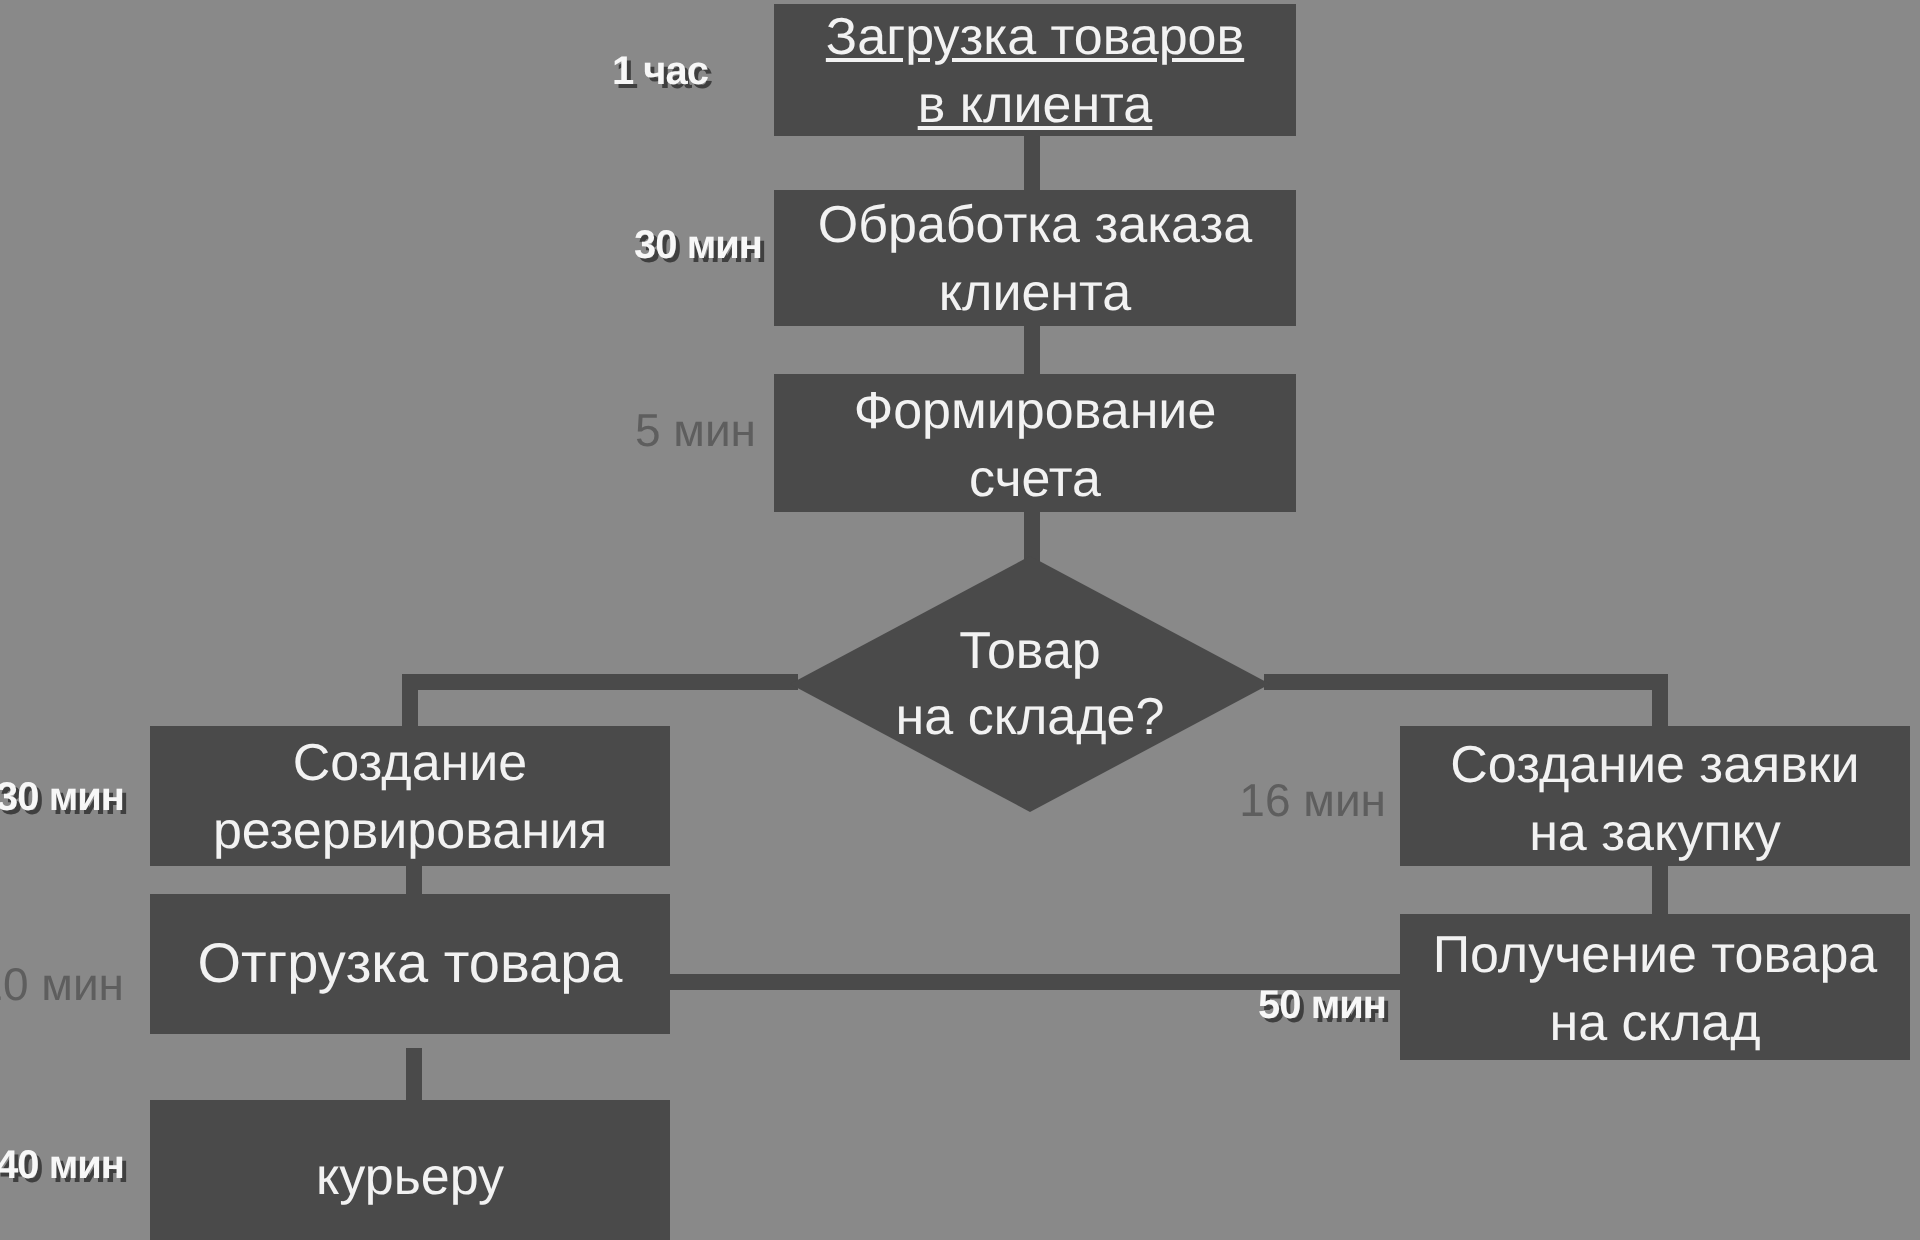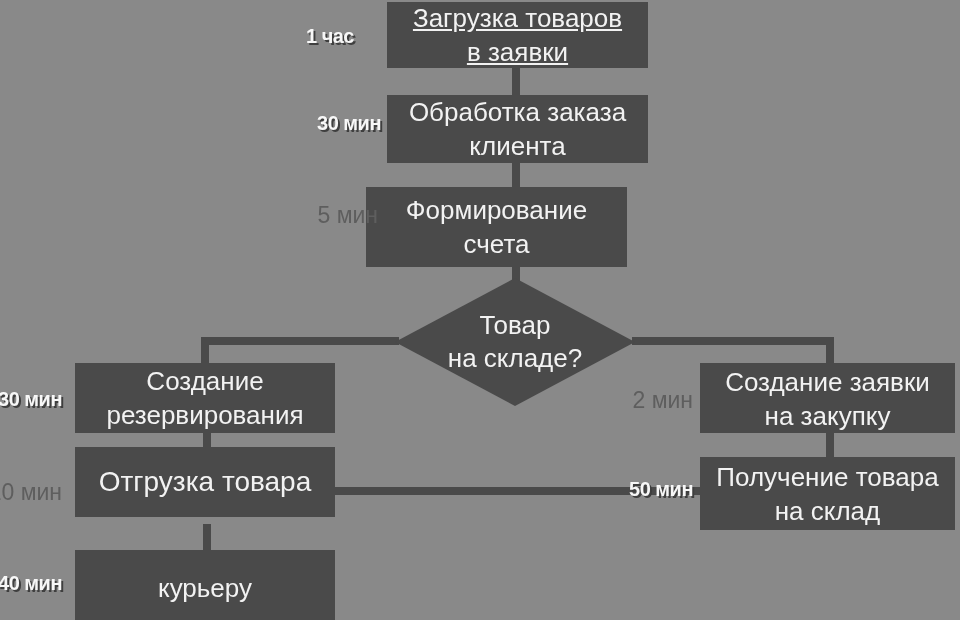--- a/index.html
+++ b/index.html
@@ -17,21 +17,21 @@
     color:#f2f2f2;
     display:flex;flex-direction:column;
     align-items:center;justify-content:center;
     text-align:center;
     font-size:26px;line-height:34px;
     z-index:2;
   }
   .nl{display:block;white-space:nowrap;}
   .box-load      {left:387px;top:2px;  width:261px;height:66px;text-decoration:underline;}
   .box-order     {left:387px;top:95px; width:261px;height:68px;align-items:center;}
-  .box-invoice   {left:366px;top:187px;width:261px;height:80px;}
+  .box-invoice   {left:387px;top:187px;width:261px;height:69px;}
   .box-reserve   {left:75px; top:363px;width:260px;height:70px;}
   .box-ship      {left:75px; top:447px;width:260px;height:70px;font-size:28px;}
   .box-courier   {left:75px; top:550px;width:260px;height:76px;}
   .box-request   {left:700px;top:363px;width:255px;height:70px;justify-content:flex-end;}
   .box-receive   {left:700px;top:457px;width:255px;height:73px;}
   
   .diamond{
     position:absolute;
     left:395px;top:278px;width:240px;height:128px;
     background:#4a4a4a;
@@ -63,42 +63,42 @@
     text-shadow:2px 2px 0 #3f3f3f;
   }
   .dim{font-size:23px;color:#5e5e5e;}
   .lbl-load   {right:606px;top:25px;}
   .lbl-order  {right:579px;top:112px;}
   .lbl-invoice{right:582px;top:202px;}
   .lbl-reserve{right:898px;top:388px;}
   .lbl-ship   {right:898px;top:479px;}
   .lbl-courier{right:898px;top:572px;}
   .lbl-request{right:267px;top:387px;}
-  .lbl-receive{right:267px;top:478px;text-align:center;}
+  .lbl-receive{right:267px;top:492px;text-align:center;}
 </style>
 </head>
 <body>
 
 <div class="canvas">
 
   <div class="conn c-main1"></div>
   <div class="conn c-main2"></div>
   <div class="conn c-main3"></div>
   <div class="conn c-left-h"></div>
   <div class="conn c-left-v1"></div>
   <div class="conn c-left-v2"></div>
   <div class="conn c-left-v3"></div>
   <div class="conn c-right-h"></div>
   <div class="conn c-right-v1"></div>
   <div class="conn c-right-v2"></div>
   <div class="conn c-cross"></div>
 
   <div class="node box-load">
     <span class="nl">Загрузка товаров</span>
-    <span class="nl">в заявки</span>
+    <span class="nl">в клиента</span>
   </div>
   <div class="node box-order">
     <span class="nl">Обработка заказа</span>
     <span class="nl">клиента</span>
   </div>
   <div class="node box-invoice">
     <span class="nl">Формирование</span>
     <span class="nl">счета</span>
   </div>
 
@@ -126,16 +126,16 @@
     <span class="nl">Получение товара</span>
     <span class="nl">на склад</span>
   </div>
 
   <div class="time strong lbl-load">1 час</div>
   <div class="time strong lbl-order">30 мин</div>
   <div class="time dim lbl-invoice">5 мин</div>
   <div class="time strong lbl-reserve">30 мин</div>
   <div class="time dim lbl-ship">10 мин</div>
   <div class="time strong lbl-courier">40 мин</div>
-  <div class="time dim lbl-request">2 мин</div>
+  <div class="time dim lbl-request">16 мин</div>
   <div class="time strong lbl-receive">50 мин</div>
 
 </div>
 
 </body></html>

